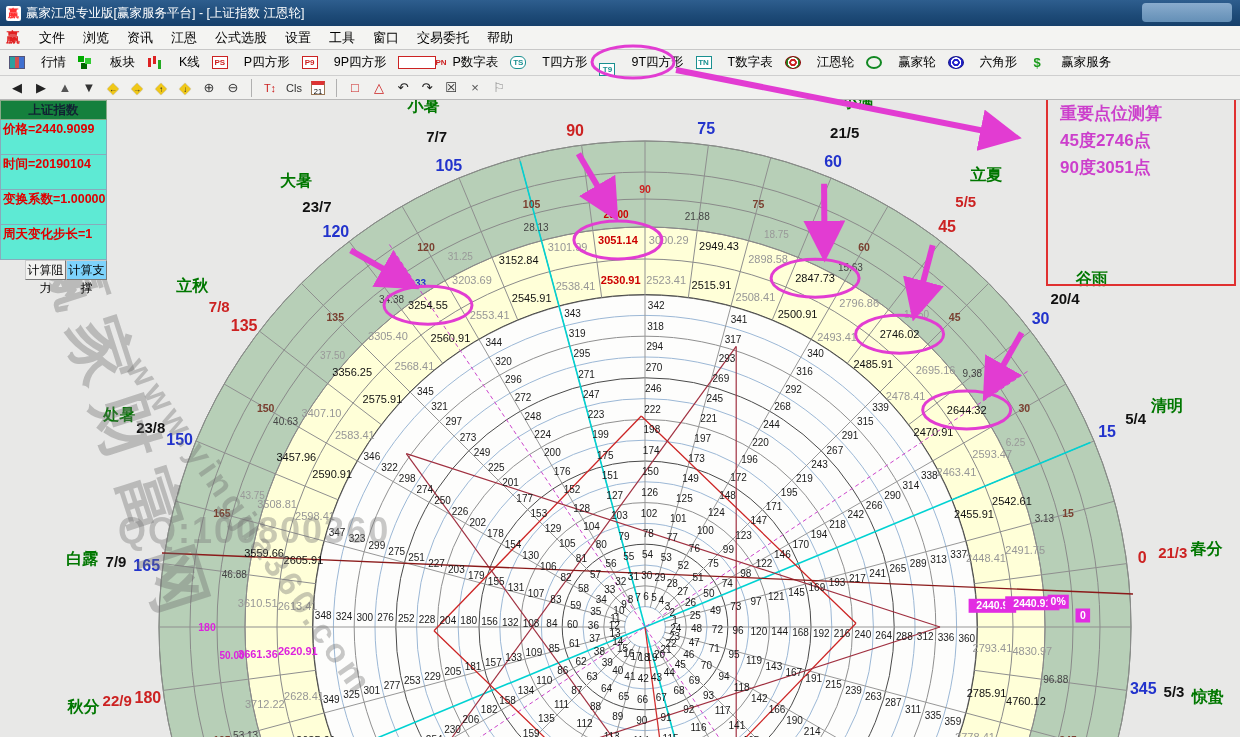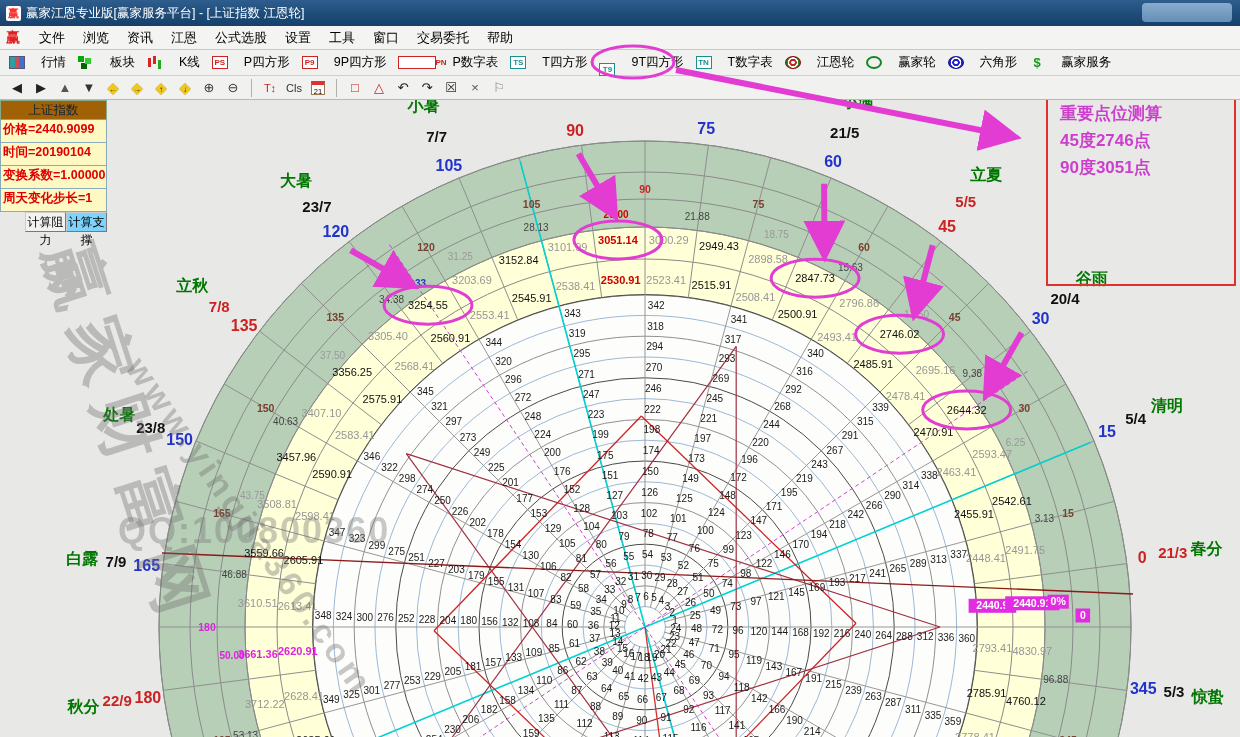--- a/index.html
+++ b/index.html
@@ -55,23 +55,23 @@
   #wheel-svg { position:absolute; left:0; top:0; }
 
   
   .wm { position:absolute; color:rgba(110,110,110,.38); font-weight:bold; pointer-events:none; white-space:nowrap; }
   #wm-brand { left:108px; top:130px; font-size:66px; transform:rotate(72deg); transform-origin:0 0; letter-spacing:14px; }
   #wm-url { left:150px; top:250px; font-size:34px; transform:rotate(55deg); transform-origin:0 0; letter-spacing:4px; }
   #wm-qq { left:118px; top:410px; font-size:36px; letter-spacing:2px; color:rgba(120,120,120,.40); }
 
   
   #panel { position:absolute; left:0; top:0; width:107px; font-size:12.5px; }
-  #panel-title { background:#a16207; border:1px solid #8a8; text-align:center; height:20px; line-height:19px; color:#123; font-weight:normal; }
-  .panel-row { background:#fef9c3; border:1px solid #8ab; border-top:none; color:#e00000; font-weight:bold;
-     height:23px; line-height:18px; padding-left:2px; white-space:nowrap; overflow:hidden; }
+  #panel-title { background:#15803d; border:1px solid #8a8; text-align:center; height:20px; line-height:19px; color:#123; font-weight:bold; }
+  .panel-row { background:#5eead4; border:1px solid #8ab; border-top:none; color:#e00000; font-weight:bold;
+     height:35px; line-height:18px; padding-left:2px; white-space:nowrap; overflow:hidden; }
   #panel-btns { display:flex;margin-left:25px; }
   .panel-btn { flex:1; height:20px; font-size:12px; line-height:18px; text-align:center;
      border:1px outset #ccc; background:#f2f2f0; }
   .panel-btn.alt { background:#7dd3fc; }
 
   
   #note-box { position:absolute; left:1046px; top:-12px; width:190px; height:198px;
      border:2px solid #e03030; background:transparent; padding:10px 0 0 12px; }
   #note-box div { color:#cc3fcc; font-size:17px; font-weight:bold; line-height:27px; white-space:nowrap; }
 
@@ -121,21 +121,21 @@
     </span>
     <span class="tb1">
       <span class="tb-ico badge" style="color: rgb(204, 34, 34);">P9</span>
       <span>9P四方形</span>
     </span>
     <span class="tb1">
       <span class="tb-ico badge" style="color: rgb(204, 34, 34); padding-left: 36px;">PN</span>
       <span>P数字表</span>
     </span>
     <span class="tb1">
-      <span class="tb-ico badge" style="color: rgb(26, 144, 144);">TS</span>
+      <span class="tb-ico badge" style="color: rgb(26, 144, 144); border-radius: 6px;">TS</span>
       <span>T四方形</span>
     </span>
     <span class="tb1">
       <span class="tb-ico badge" style="color: rgb(26, 144, 144); margin-top: 13px;">T9</span>
       <span>9T四方形</span>
     </span>
     <span class="tb1">
       <span class="tb-ico badge" style="color: rgb(26, 144, 144);">TN</span>
       <span>T数字表</span>
     </span>

